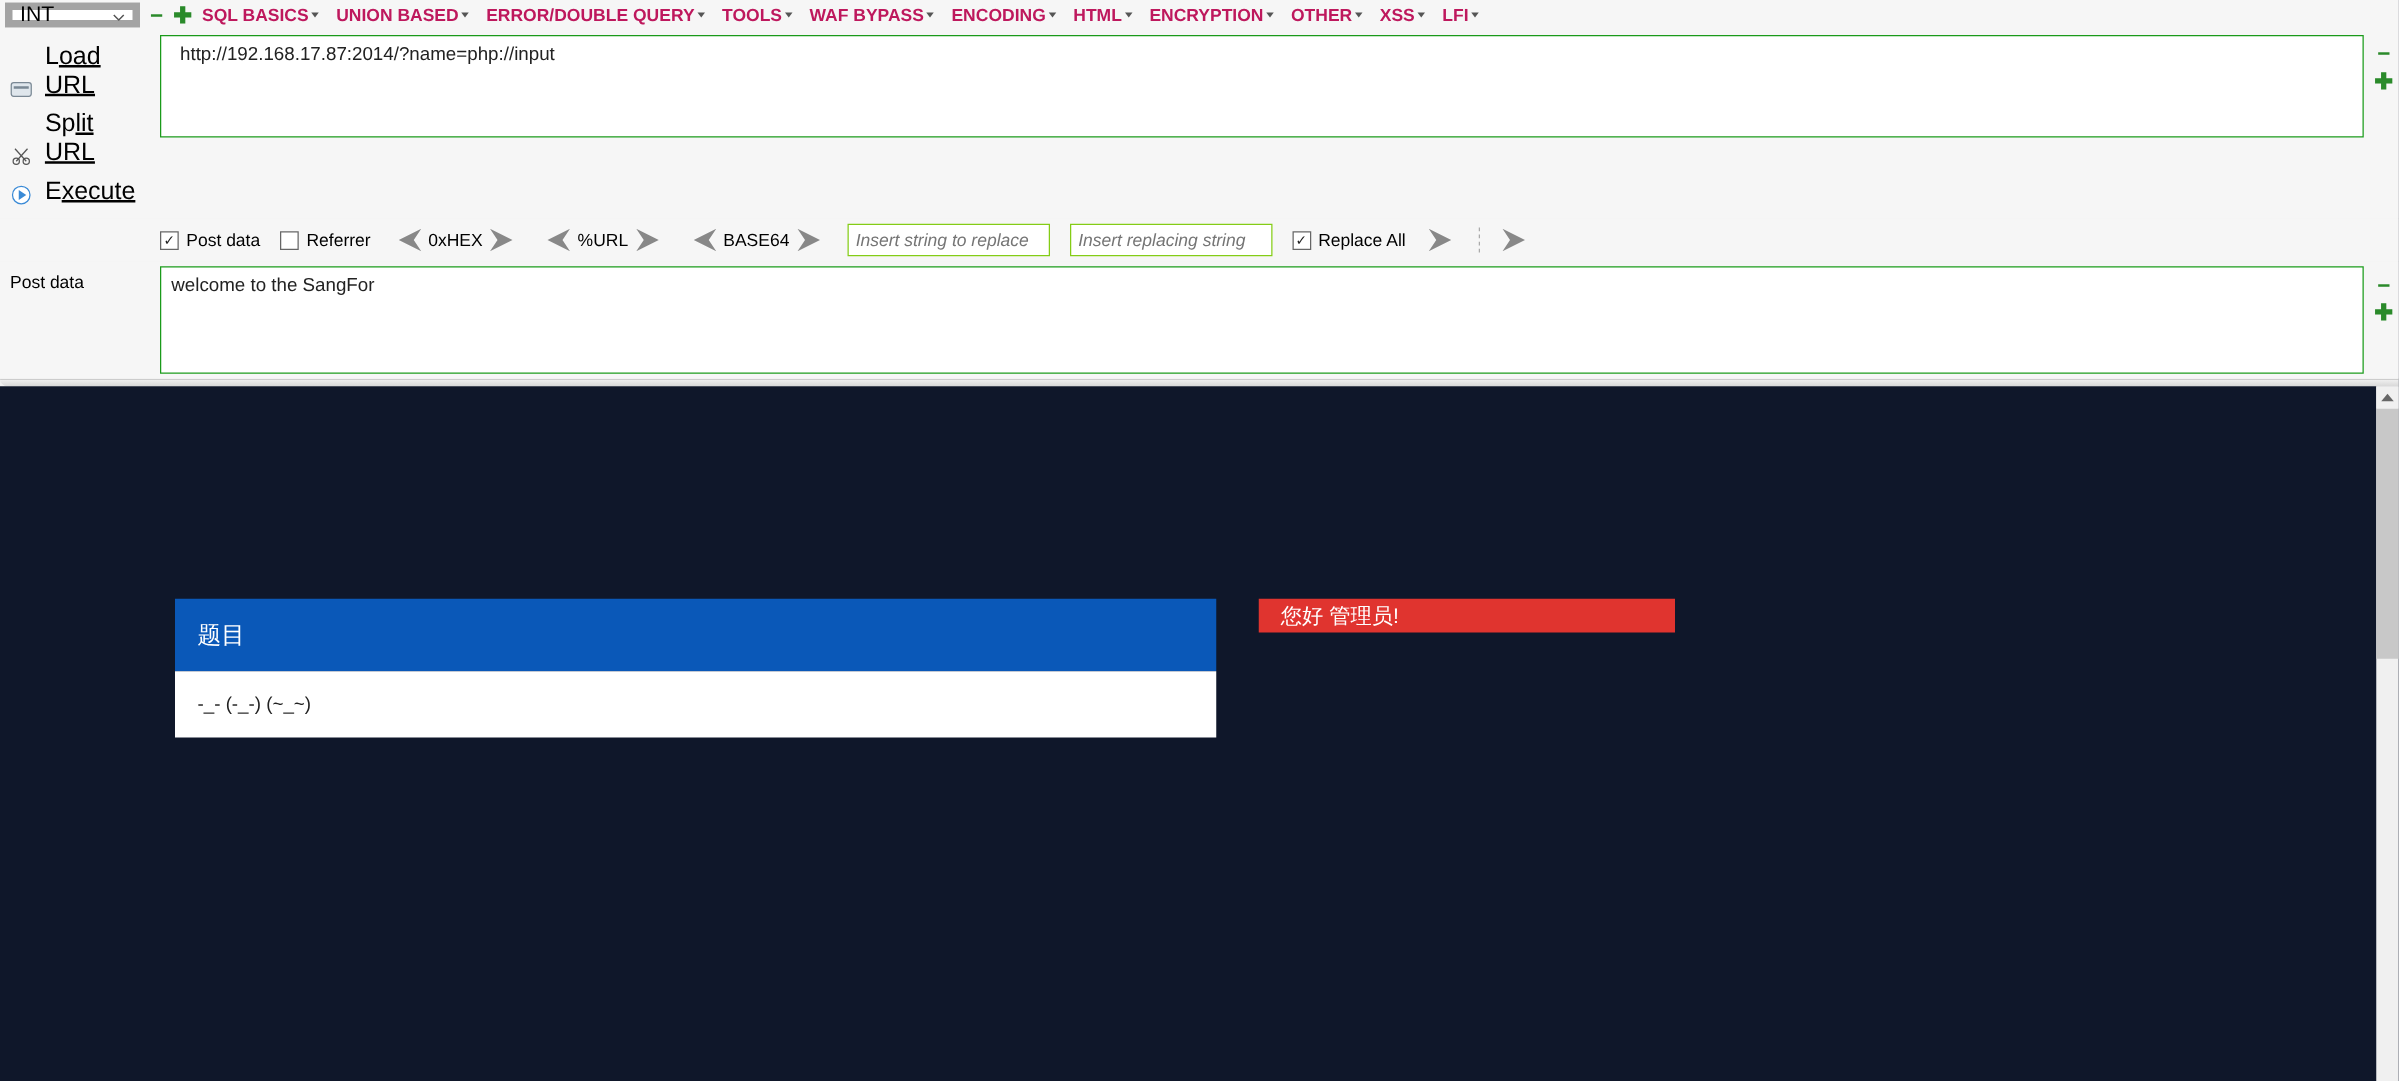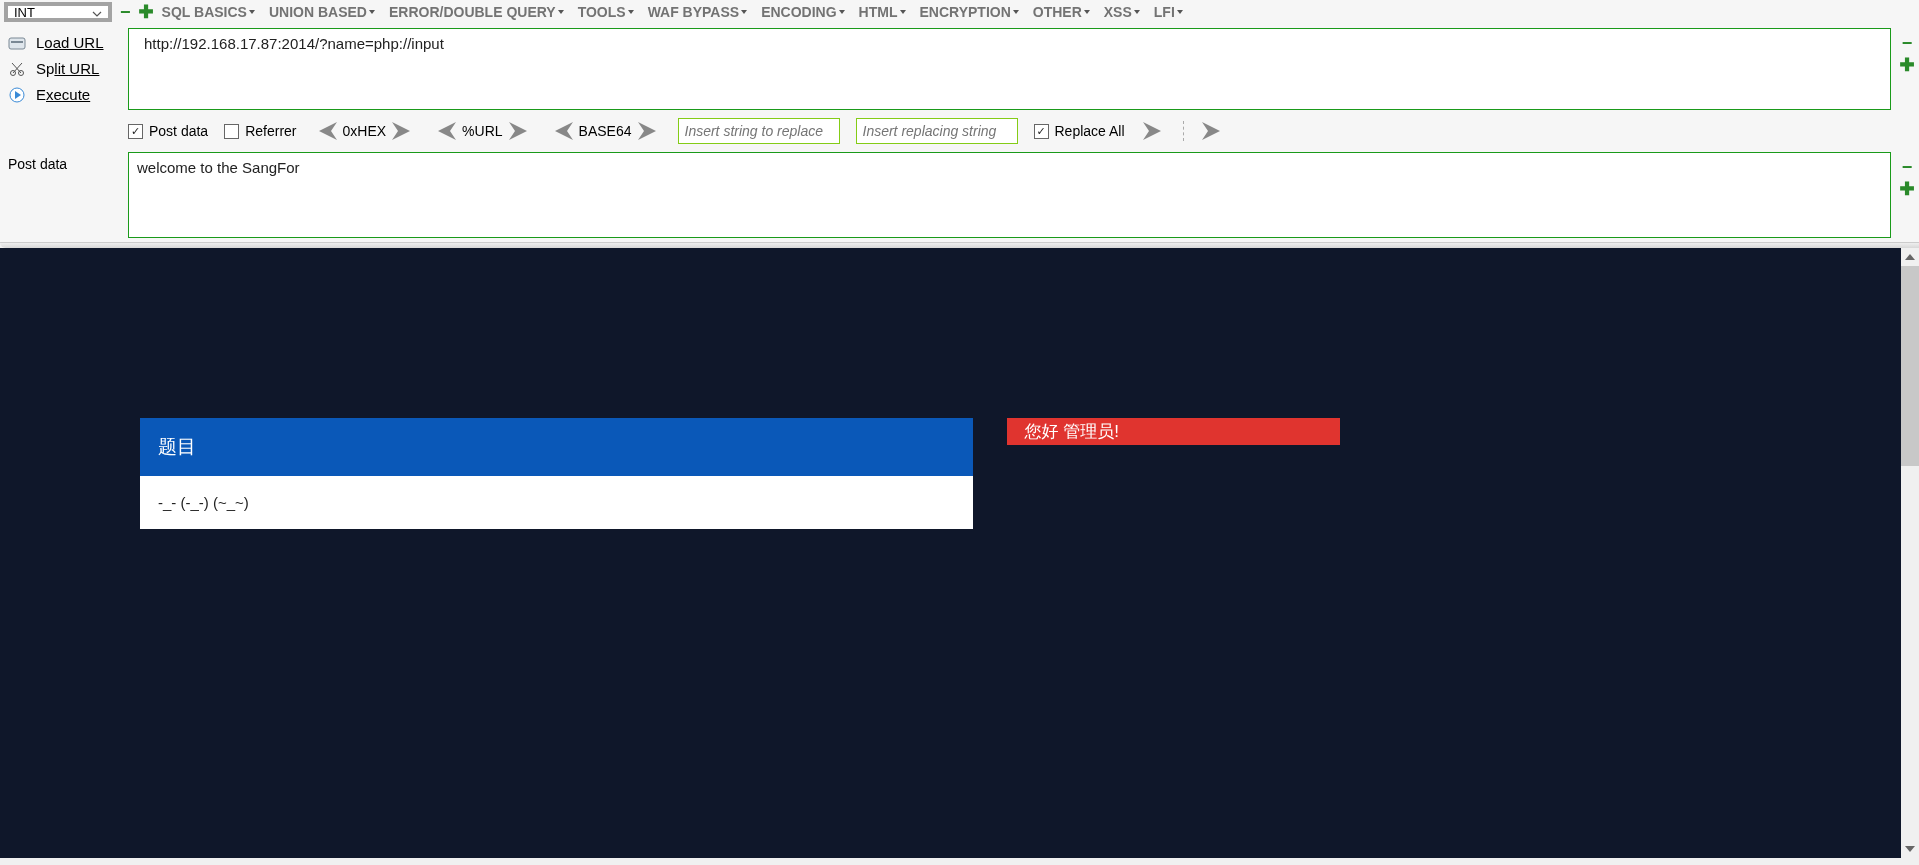--- a/index.html
+++ b/index.html
@@ -1,27 +1,27 @@
 <!DOCTYPE html>
 <html><head>
 <meta charset="utf-8">
 <style>
 * { box-sizing: border-box; margin: 0; padding: 0; }
 body { font-family: "Segoe UI", Arial, sans-serif; font-size: 14px; background: #f0f0f0; width: 1919px; }
 .toolbar-top { display: flex; align-items: center; height: 24px; background: #f6f6f6; padding: 0 4px; gap: 8px; }
-.int-select { display: flex; align-items: center; gap: 4px; width: 108px; padding: 0 6px; background: #fff; border: 4px solid #a3a3a3; font-size: 13px; justify-content: space-between; height: 20px; }
+.int-select { display: flex; align-items: center; gap: 4px; width: 108px; padding: 0 6px; background: #fff; border: 6px solid #a3a3a3; font-size: 17px; justify-content: space-between; height: 20px; }
 .minus-green, .plus-green { font-size: 18px; font-weight: bold; line-height: 1; }
 .minus-green { color: #2a8a2a; }
 .plus-green { color: #2a8a2a; }
 .menu-bar { display: flex; gap: 14px; }
-.menu-item { display: flex; align-items: center; font-size: 14px; font-weight: 600; color: #737373; cursor: pointer; }
+.menu-item { display: flex; align-items: center; font-size: 14px; font-weight: 600; color: #be185d; cursor: pointer; }
 .caret { width: 0; height: 0; border-left: 3px solid transparent; border-right: 3px solid transparent; border-top: 4px solid #555; margin-left: 2px; }
 .main-row { display: flex; background: #f6f6f6; }
 .left-col { width: 128px; padding: 6px 0; }
-.left-action { display: flex; align-items: flex-start; gap: 10px; padding: 4px 8px; font-size: 15px; cursor: pointer; }
+.left-action { display: flex; align-items: flex-end; gap: 10px; padding: 4px 8px; font-size: 20px; cursor: pointer; }
 .left-action .u { text-decoration: underline; }
 .icon-box { width: 18px; height: 18px; display: flex; align-items: center; justify-content: center; }
 .url-box, .post-box { flex: 1; border: 1px solid #1a9a1a; background: #fff; padding: 6px 8px; font-size: 15px; color: #222; resize: none; font-family: inherit; }
 .url-box { height: 82px; margin: 4px 4px 4px 0; padding-left: 15px; }
 .side-icons { width: 24px; display: flex; flex-direction: column; align-items: center; padding-top: 10px; gap: 4px; }
 .options-row { display: flex; align-items: center; gap: 16px; padding: 4px 0 4px 128px; background: #f6f6f6; }
 .checkbox-wrap { display: flex; align-items: center; gap: 6px; font-size: 14px; cursor: pointer; }
 .check-sq { width: 15px; height: 15px; border: 1px solid #666; background: #fff; display: flex; align-items: center; justify-content: center; }
 .check-mark { font-size: 11px; color: #222; }
 .arrow-btn { display: flex; align-items: center; gap: 4px; cursor: pointer; }

